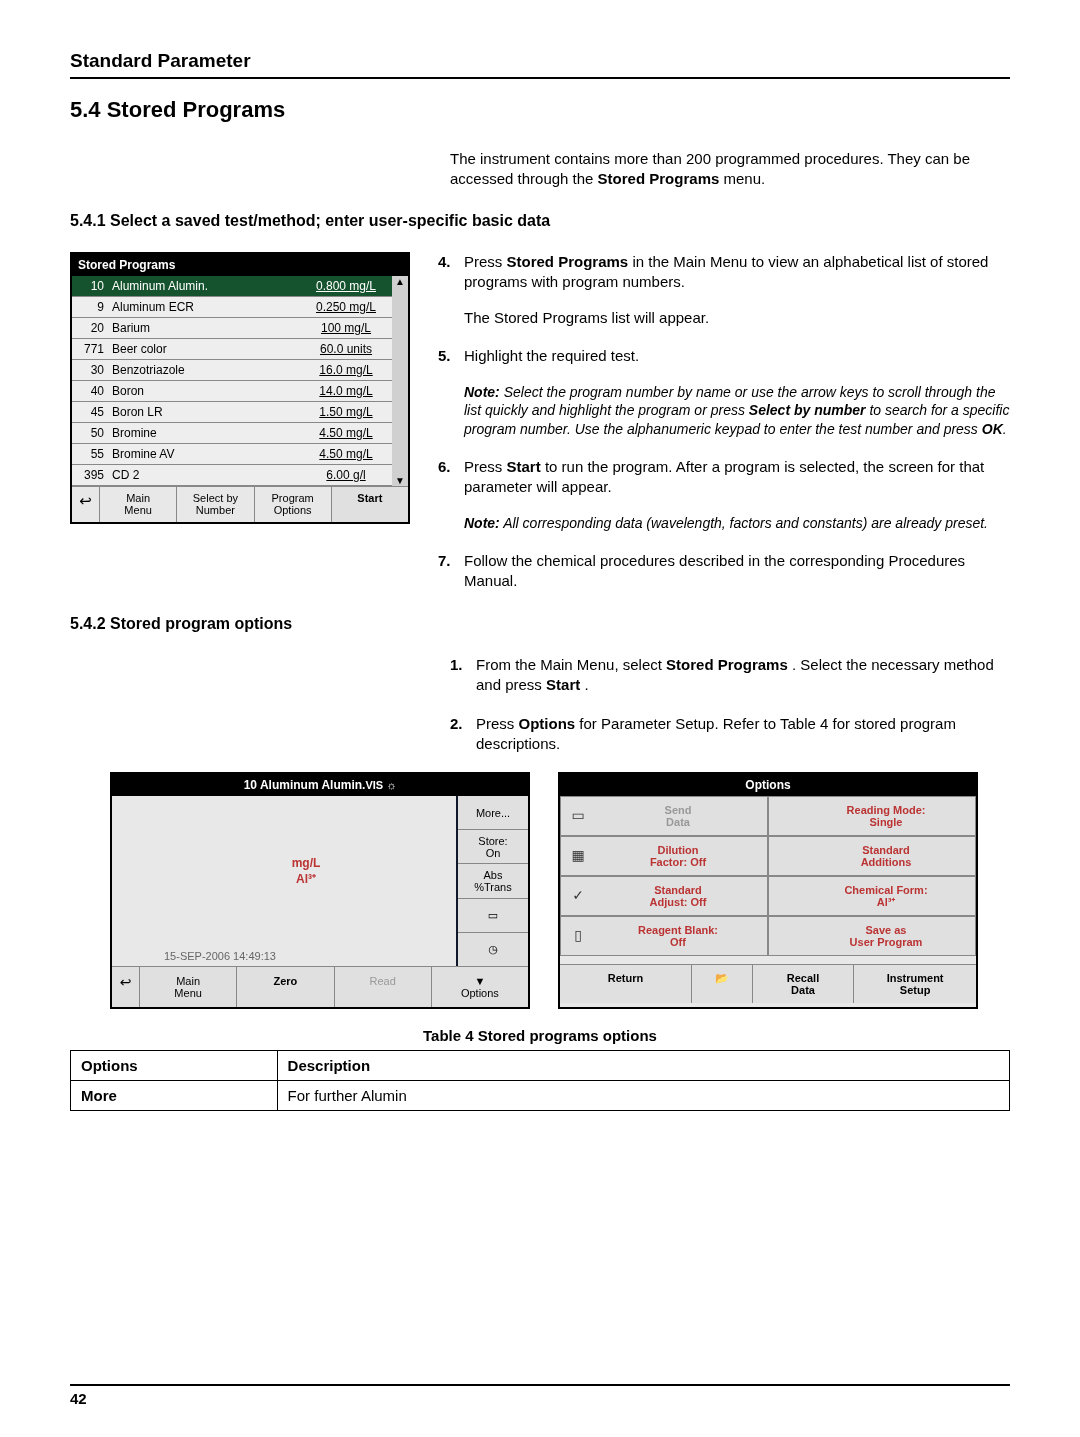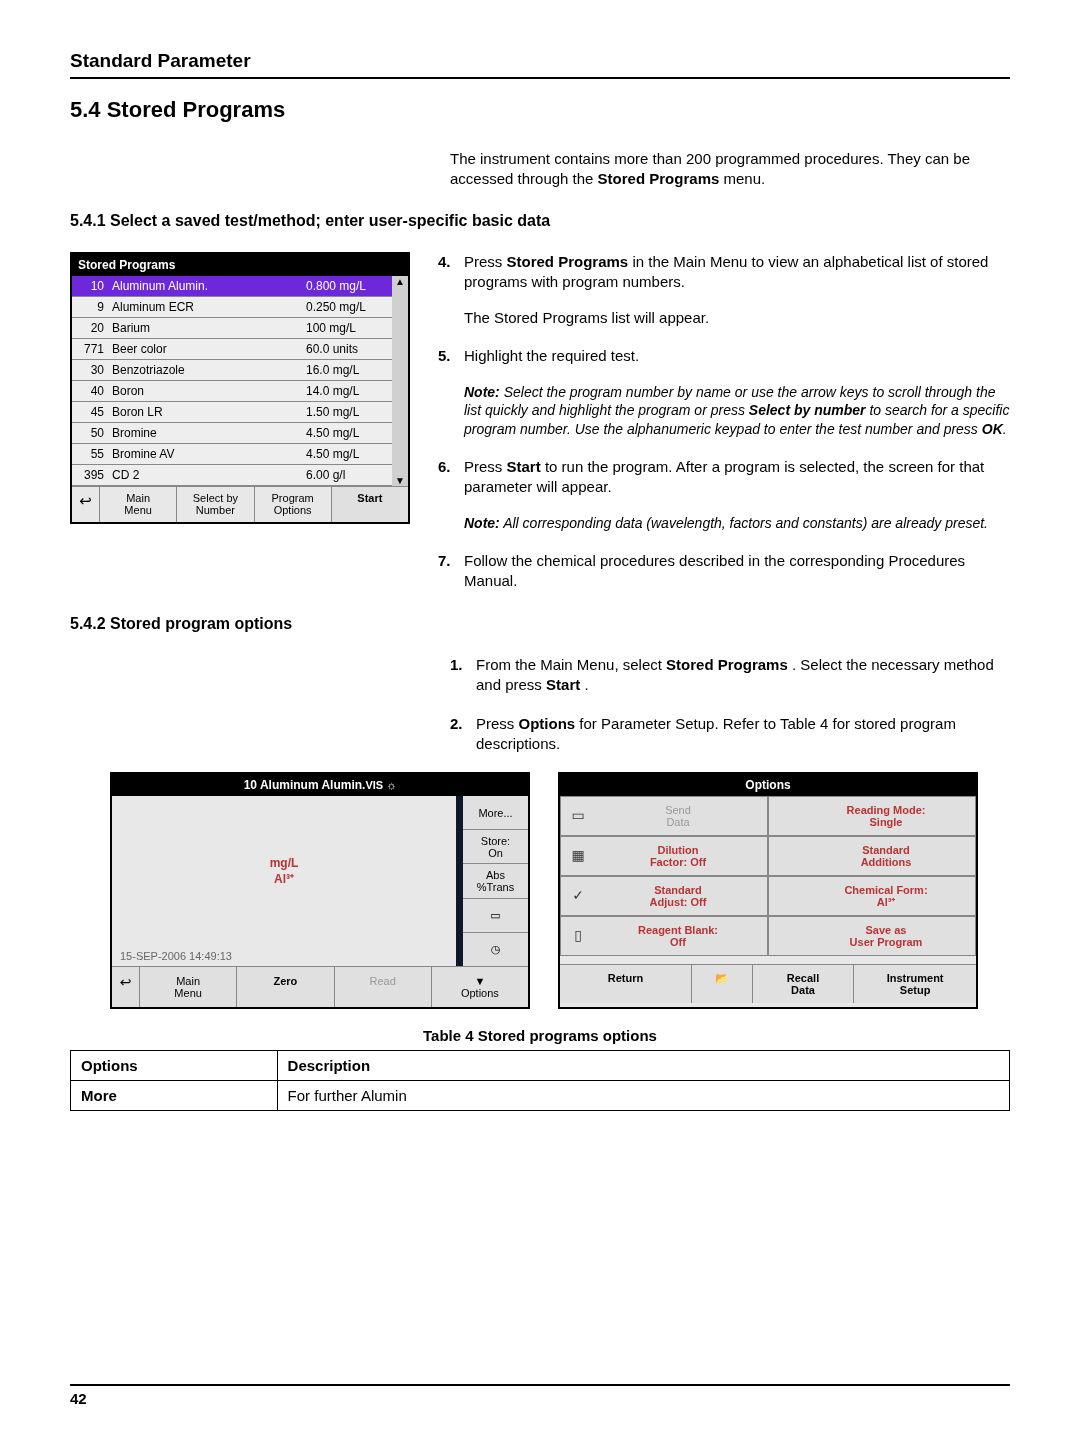--- a/index.html
+++ b/index.html
@@ -33,24 +33,24 @@
 
   
   .sp-box { border: 2px solid #000; font-size: 12px; }
   .sp-title { background: #000; color: #fff; padding: 4px 6px; font-weight: bold; }
   .sp-row {
     display: flex;
     border-bottom: 1px solid #888;
     padding: 3px 6px;
     background: #eee;
   }
-  .sp-row.selected { background: #6d28d9; color: #fff; }
+  .sp-row.selected { background: #14532d; color: #fff; }
   .sp-row .num { width: 34px; text-align: right; padding-right: 8px; }
   .sp-row .name { flex: 1; }
-  .sp-row .val { width: 80px; text-align: left; }
+  .sp-row .val { width: 80px; text-align: center; text-decoration: underline; }
   .sp-scroll {
     width: 16px;
     background: #d0d0d0;
     display: flex;
     flex-direction: column;
     justify-content: space-between;
     align-items: center;
     font-size: 10px;
   }
   .sp-body { display: flex; }
@@ -88,33 +88,33 @@
     width: 420px;
     font-size: 12px;
     background: #e8e8e8;
   }
   .panel-head, .panel2-head {
     background: #000; color: #fff; padding: 4px 6px; font-weight: bold;
     display: flex; justify-content: center; align-items: center;
   }
   .vis { font-size: 11px; }
   .panel-body { display: flex; height: 170px; }
-  .panel-main { flex: 1; display: flex; flex-direction: column; }
+  .panel-main { flex: 1; display: flex; flex-direction: column; padding-left: 44px; }
   .panel-mid {
     flex: 1;
     display: flex;
     align-items: center;
     justify-content: center;
     flex-direction: column;
     color: #b33;
     font-weight: bold;
   }
   .panel-side {
     width: 72px;
-    border-left: 7px solid #0f172a;
+    border-left: 2px solid #0f172a;
     display: flex;
     flex-direction: column;
   }
   .panel-side > div {
     flex: 1;
     border-bottom: 1px solid #888;
     display: flex;
     align-items: center;
     justify-content: center;
     text-align: center;
@@ -155,21 +155,21 @@
   }
   .opt-cell .ico {
     width: 22px; height: 22px;
     margin-right: 6px;
     display: flex; align-items: center; justify-content: center;
     font-size: 14px; color: #333;
     flex-shrink: 0;
   }
   .opt-cell .txt { flex: 1; text-align: center; font-weight: bold; }
   .opt-cell .txt.red { color: #b33; }
-  .opt-cell .txt.grey { color: #999; font-weight: normal; }
+  .opt-cell .txt.grey { color: #999; font-weight: bold; }
   .opt-bottom {
     display: grid;
     grid-template-columns: 1.3fr 0.6fr 1fr 1.2fr;
     border-top: 1px solid #888;
     margin-top: 8px;
   }
   .opt-bottom > div {
     border-right: 1px solid #888;
     text-align: center;
     padding: 7px 2px;

